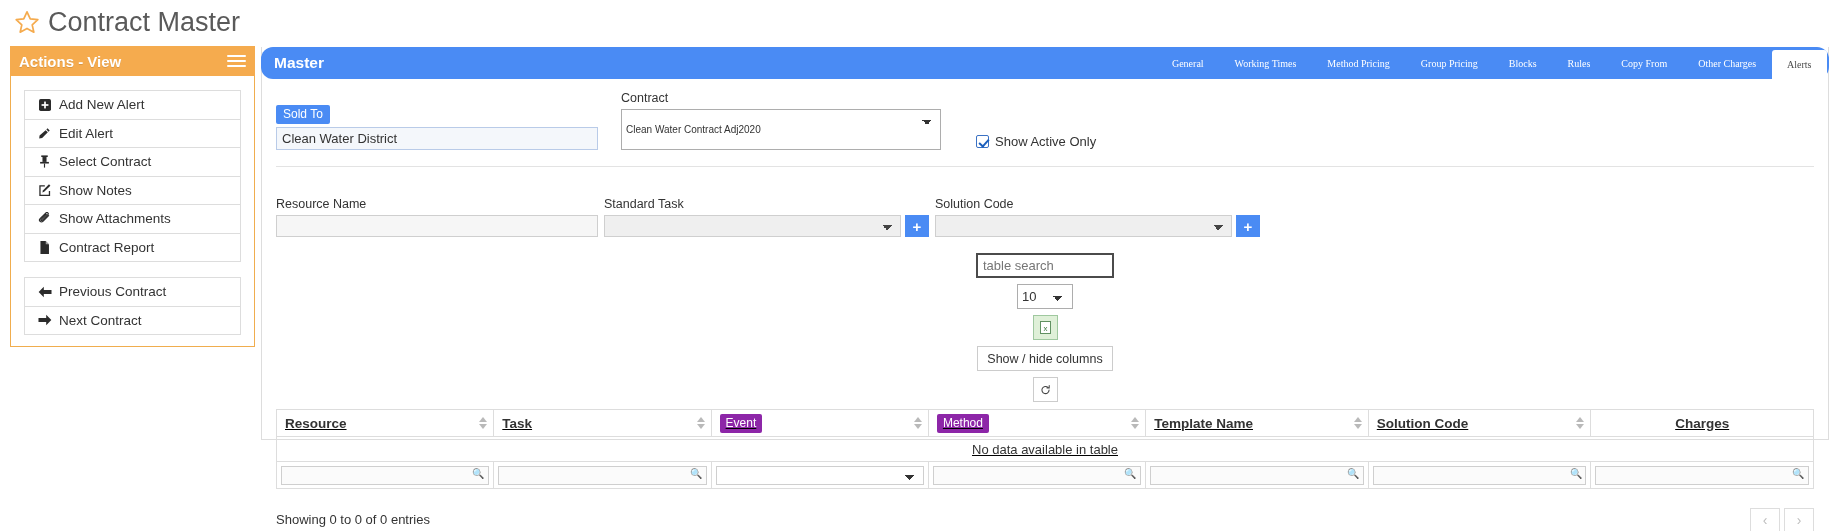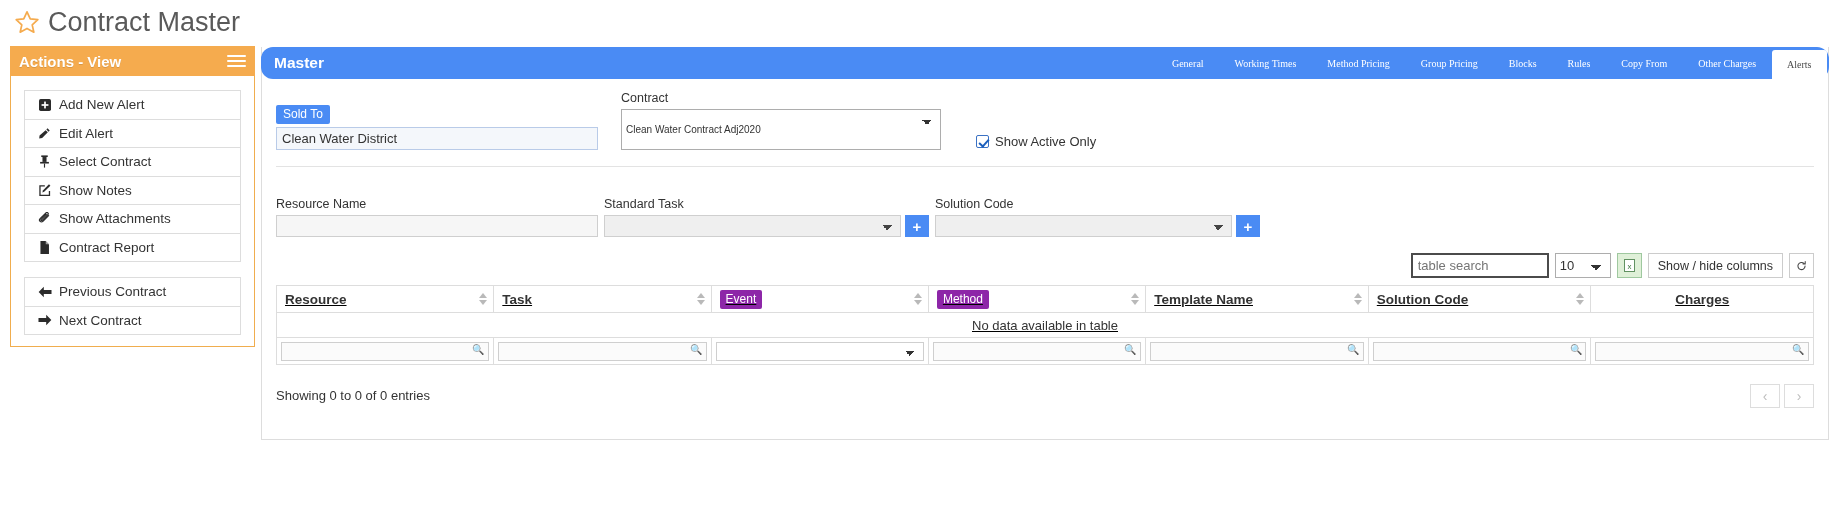--- a/index.html
+++ b/index.html
@@ -150,21 +150,21 @@
   .plus-btn {
     width: 24px; height: 22px; background: #4a8bf4; color: #fff;
     border: none; margin-left: 4px; cursor: pointer;
     font-size: 15px; line-height: 1; display: inline-flex;
     align-items: center; justify-content: center; font-weight: bold;
   }
 
   
   .table-toolbar {
     display: flex; align-items: center; justify-content: flex-end;
-    gap: 6px; margin-top: 16px;
+    gap: 6px; margin-top: 16px; flex-direction: column;
   }
   .search-input {
     width: 138px; height: 25px; border: 2px solid #4b4b4b;
     font-size: 13px; color: #7a7a7a; padding: 0 5px;
     font-family: "Liberation Sans", sans-serif; background:#fff;
   }
   .len-select {
     width: 56px; height: 25px; border: 1px solid #adadad; background: #fff;
     font-size: 13px; color: #333; padding: 0 4px;
     font-family: "Liberation Sans", sans-serif;

